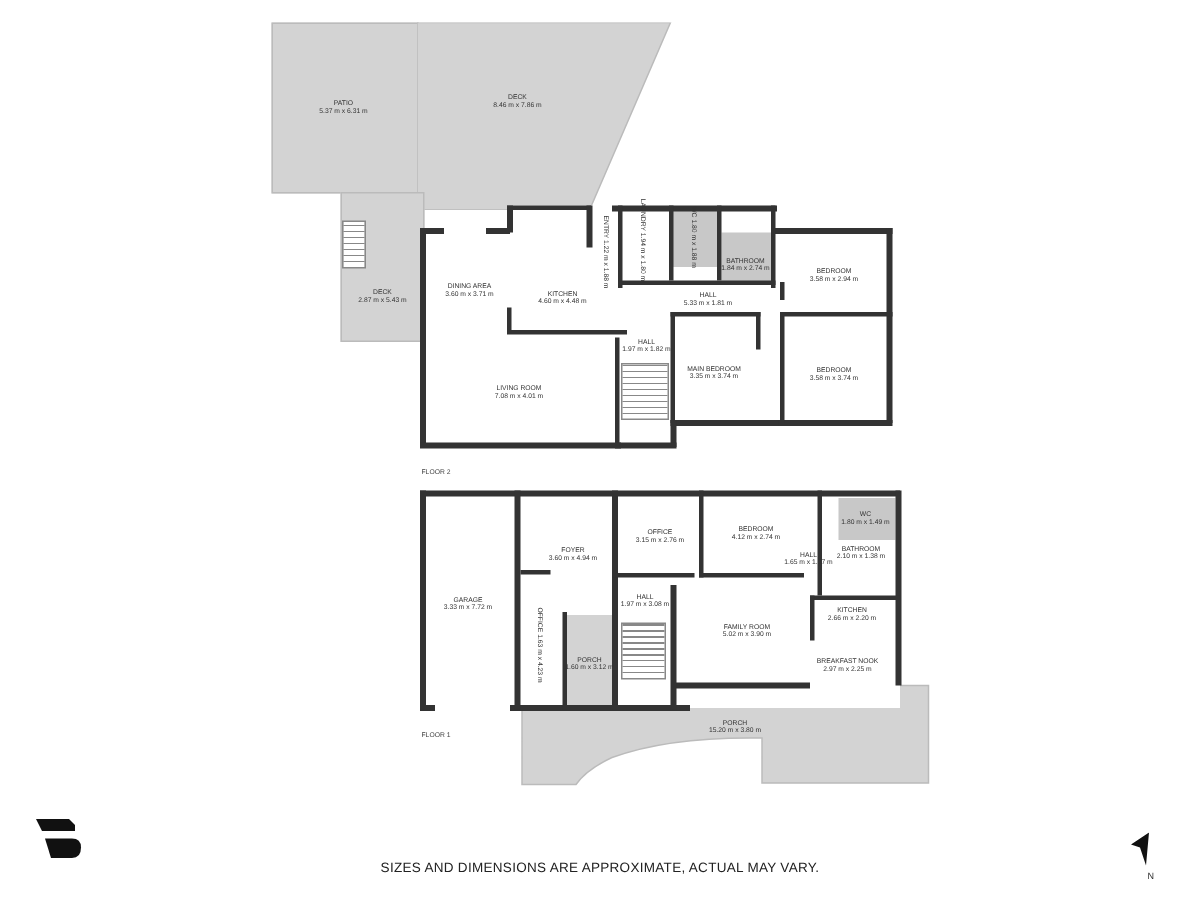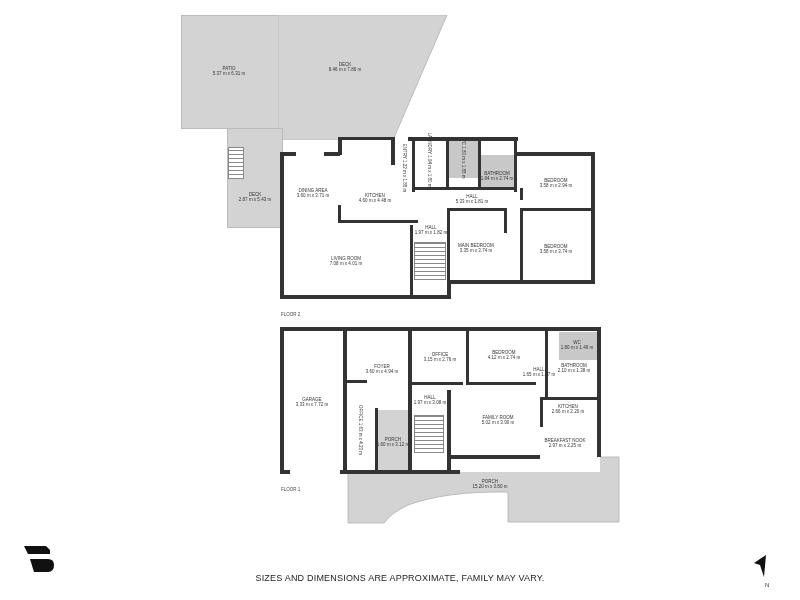--- a/index.html
+++ b/index.html
@@ -206,18 +206,18 @@
     </div>
 
   <div class="floor-label" style="left:281px;top:487px;">FLOOR 1</div>
 </div>
 
 <svg class="abs" style="left:24px;top:546px;" width="32" height="26">
   <polygon points="0,0 22,0 26,4 26,8 4,8" fill="#111"></polygon>
   <path d="M6,13 H24 Q30,13 30,19 Q30,26 24,26 H10 Z" fill="#111"></path>
 </svg>
 
-<div class="footer">SIZES AND DIMENSIONS ARE APPROXIMATE, FAMILY MAY VARY.</div>
+<div class="footer">SIZES AND DIMENSIONS ARE APPROXIMATE, ACTUAL MAY VARY.</div>
 
 <svg class="abs" style="left:754px;top:555px;" width="16" height="24">
   <polygon points="0,8 12,0 10,22 6,10" fill="#111"></polygon>
 </svg>
 <div class="abs" style="left:765px;top:582px;font-size:6px;color:#333;">N</div>
 
 </body></html>

